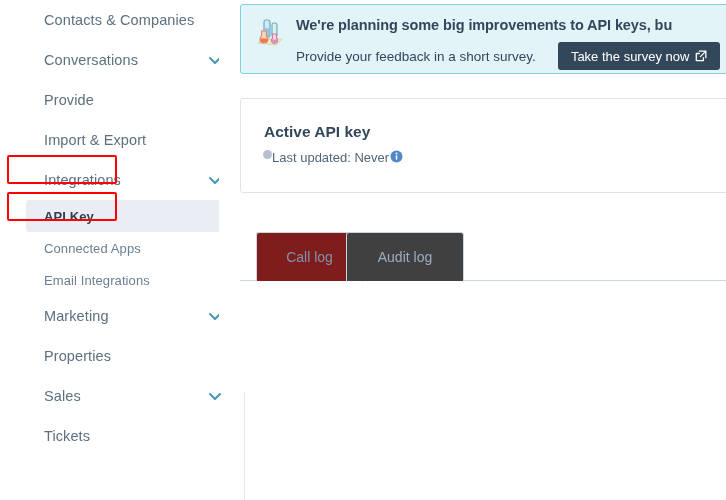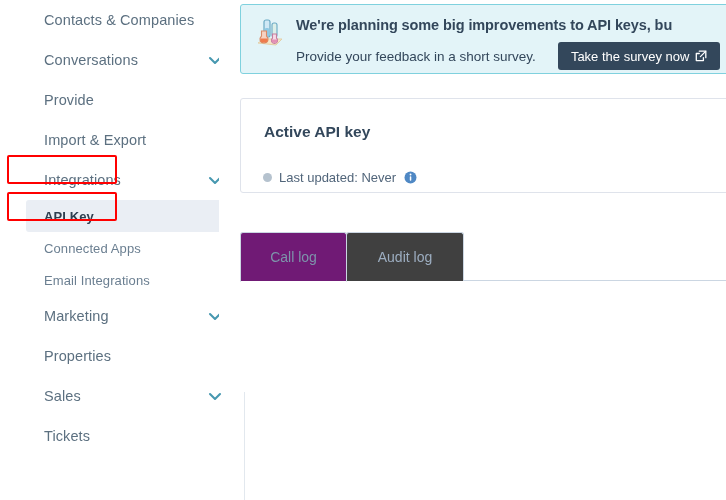--- a/index.html
+++ b/index.html
@@ -145,23 +145,21 @@
     position: absolute;
     left: 23px; top: 24px;
     font-size: 15.5px;
     font-weight: bold;
     color: #33475b;
   }
   #apikey-status {
     position: absolute;
     left: 22px; top: 51px;
     display: flex;
-    align-items: center;
-    gap: 7px;
-    margin-top: 20px;
+    align-items: flex-start;
   }
   .status-dot {
     width: 9px; height: 9px;
     border-radius: 50%;
     background: #b5c2ce;
     display: inline-block;
   }
   #apikey-status-text {
     font-size: 13px;
     color: #51657a;
@@ -190,23 +188,23 @@
     align-items: center;
     justify-content: center;
     font-size: 14px;
     border: 1px solid #cbd6e2;
     border-bottom: none;
     border-radius: 3px 3px 0 0;
     cursor: pointer;
     z-index: 2;
   }
   .tab.active {
-    left: 0;
+    left: 16px;
     width: 107px;
-    background: #701a75;
+    background: #7f1d1d;
     color: #7d93ab;
     height: 50px;
     border-bottom: 1px solid #ffffff;
   }
   .tab.inactive {
     left: 106px;
     width: 118px;
     background: #404040;
     color: #9cadc0;
   }

